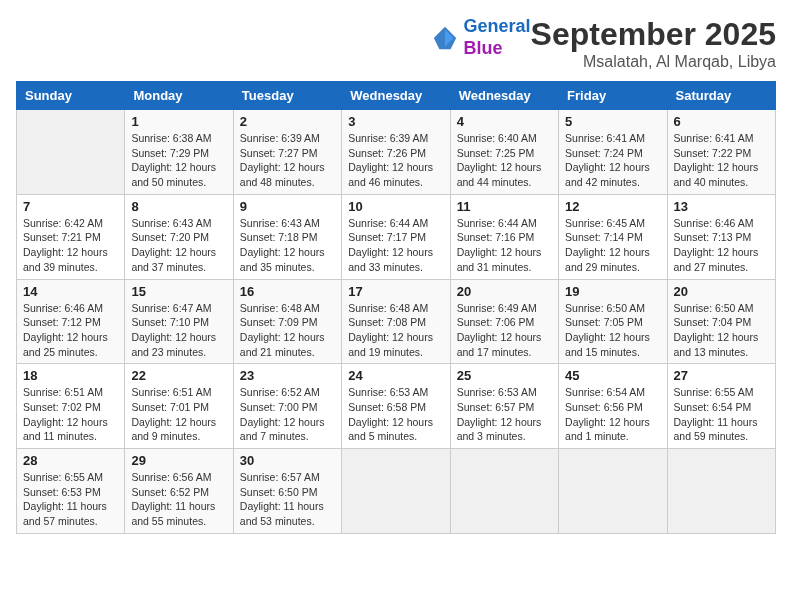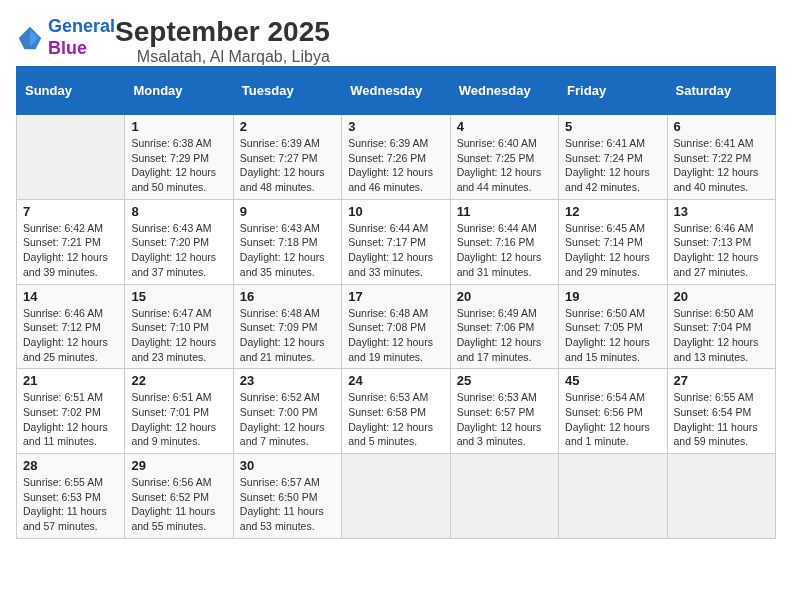--- a/index.html
+++ b/index.html
@@ -5,22 +5,23 @@
     * { box-sizing: border-box; margin: 0; padding: 0; }
     body {
       font-family: Arial, sans-serif;
       background: #fff;
       width: 792px;
       min-height: 612px;
       padding: 16px;
     }
     .header {
       display: flex;
-      justify-content: flex-start;
+      justify-content: flex-end;
       align-items: flex-start;
+      margin-bottom: 10px;
     }
     .logo {
       display: flex;
       align-items: center;
       gap: 4px;
     }
     .logo-text {
       font-size: 18px;
       font-weight: bold;
       color: #333;
@@ -30,38 +31,38 @@
       color: #1a6abf;
     }
     .logo-icon {
       width: 28px;
       height: 28px;
     }
     .title-block {
       text-align: right;
     }
     .month-title {
-      font-size: 28px;
+      font-size: 32px;
       font-weight: bold;
       color: #333;
     }
     .location {
       font-size: 16px;
       color: #555;
     }
     table {
       width: 100%;
       border-collapse: collapse;
       font-size: 11px;
     }
     thead tr th {
       background-color: #1a6abf;
       color: #fff;
       text-align: left;
-      padding: 16px 8px;
+      padding: 6px 8px;
       font-size: 13px;
       font-weight: bold;
       border: 1px solid #1a6abf;
     }
     tbody tr td {
       border: 1px solid #ccc;
       vertical-align: top;
       padding: 4px 6px;
       height: 80px;
       width: 108px;
@@ -202,21 +203,21 @@
           <div class="day-num">19</div>
           <div class="day-info">Sunrise: 6:50 AM<br>Sunset: 7:05 PM<br>Daylight: 12 hours and 15 minutes.</div>
         </td>
         <td>
           <div class="day-num">20</div>
           <div class="day-info">Sunrise: 6:50 AM<br>Sunset: 7:04 PM<br>Daylight: 12 hours and 13 minutes.</div>
         </td>
       </tr>
       <tr>
         <td>
-          <div class="day-num">21</div>
+          <div class="day-num">18</div>
           <div class="day-info">Sunrise: 6:51 AM<br>Sunset: 7:02 PM<br>Daylight: 12 hours and 11 minutes.</div>
         </td>
         <td>
           <div class="day-num">22</div>
           <div class="day-info">Sunrise: 6:51 AM<br>Sunset: 7:01 PM<br>Daylight: 12 hours and 9 minutes.</div>
         </td>
         <td>
           <div class="day-num">23</div>
           <div class="day-info">Sunrise: 6:52 AM<br>Sunset: 7:00 PM<br>Daylight: 12 hours and 7 minutes.</div>
         </td>

